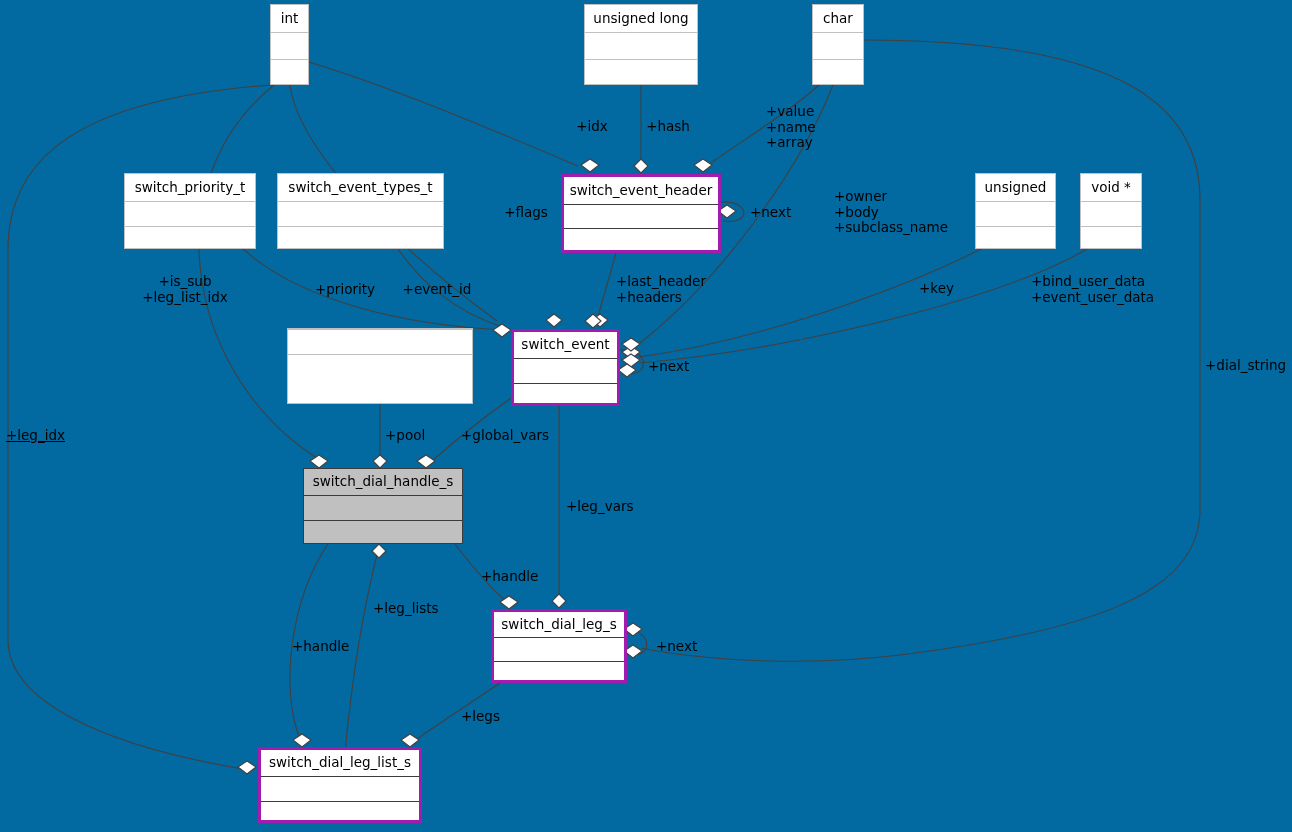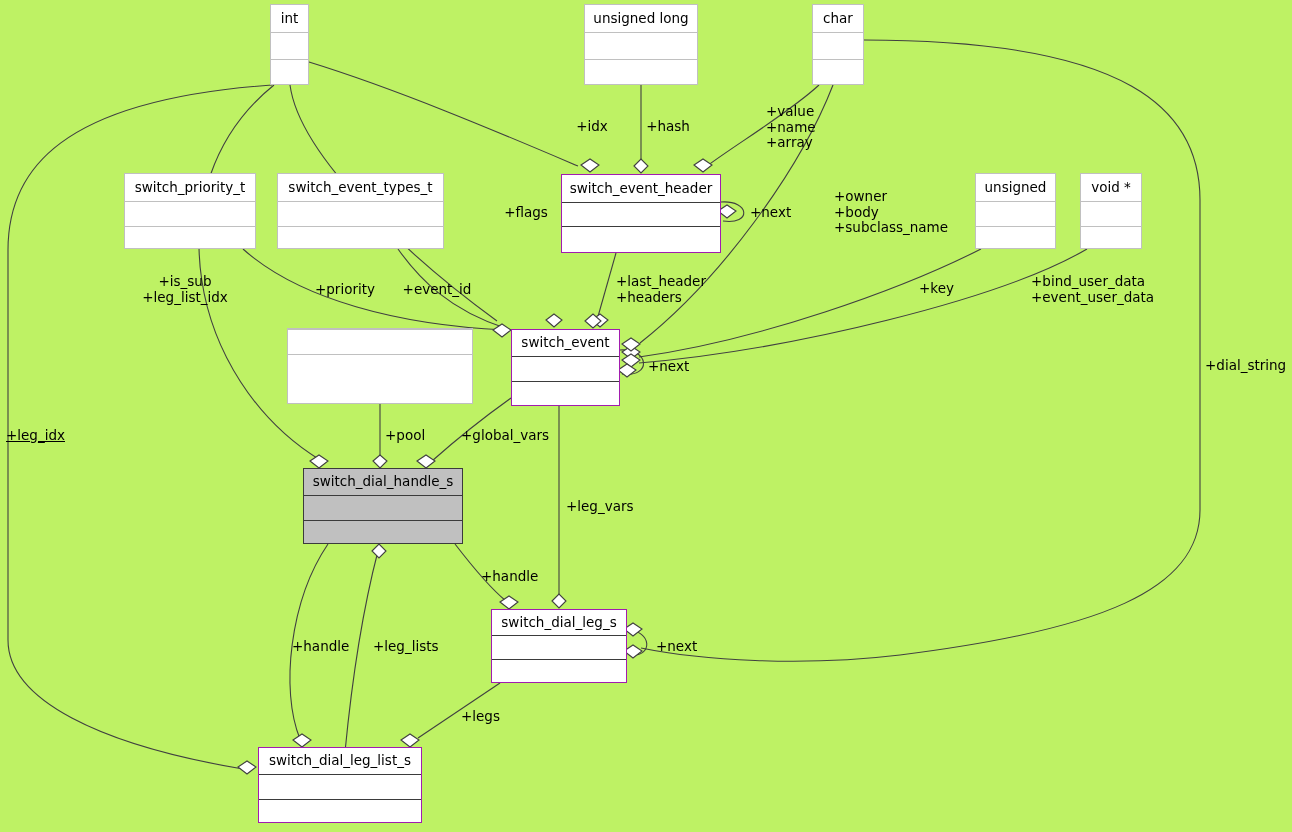--- a/index.html
+++ b/index.html
@@ -7,21 +7,21 @@
     padding: 0;
     background: #ffffff;
   }
   body {
     font-family: "DejaVu Sans", sans-serif;
   }
   #diagram-root {
     position: relative;
     width: 1292px;
     height: 832px;
-    background: #bef264;
+    background: #0369a1;
     overflow: hidden;
   }
   #uml-svg {
     position: absolute;
     left: 0;
     top: 0;
     width: 1292px;
     height: 832px;
   }
   .edge-path {
@@ -34,21 +34,21 @@
     stroke: #404040;
     stroke-width: 1.1;
   }
   .cls-box {
     position: absolute;
     box-sizing: border-box;
     background: #ffffff;
     border: 1px solid #c0c0c0;
   }
   .cls-box.strong {
-    border: 1px solid #a21caf;
+    border: 3px solid #a21caf;
   }
   .cls-box.highlight {
     background: #c0c0c0;
     border: 1px solid #3b3b3b;
   }
   .cls-title {
     box-sizing: border-box;
     text-align: center;
     font-size: 13.5px;
     color: #000000;
@@ -258,17 +258,17 @@
   <div class="edge-label l" style="left:1031px;top:274px;">+bind_user_data
 +event_user_data</div>
   <div class="edge-label l" style="left:648px;top:359px;">+next</div>
   <div class="edge-label l" style="left:1205px;top:358px;">+dial_string</div>
   <div class="edge-label l" style="left:6px;top:428px;text-decoration:underline;">+leg_idx</div>
   <div class="edge-label l" style="left:385px;top:428px;">+pool</div>
   <div class="edge-label l" style="left:461px;top:428px;">+global_vars</div>
   <div class="edge-label l" style="left:566px;top:499px;">+leg_vars</div>
   <div class="edge-label l" style="left:481px;top:569px;">+handle</div>
   <div class="edge-label l" style="left:292px;top:639px;">+handle</div>
-  <div class="edge-label l" style="left:373px;top:639px;">+leg_lists</div>
+  <div class="edge-label l" style="left:373px;top:601px;">+leg_lists</div>
   <div class="edge-label l" style="left:656px;top:639px;">+next</div>
   <div class="edge-label l" style="left:461px;top:709px;">+legs</div>
 
 </div>
 
 </body></html>

